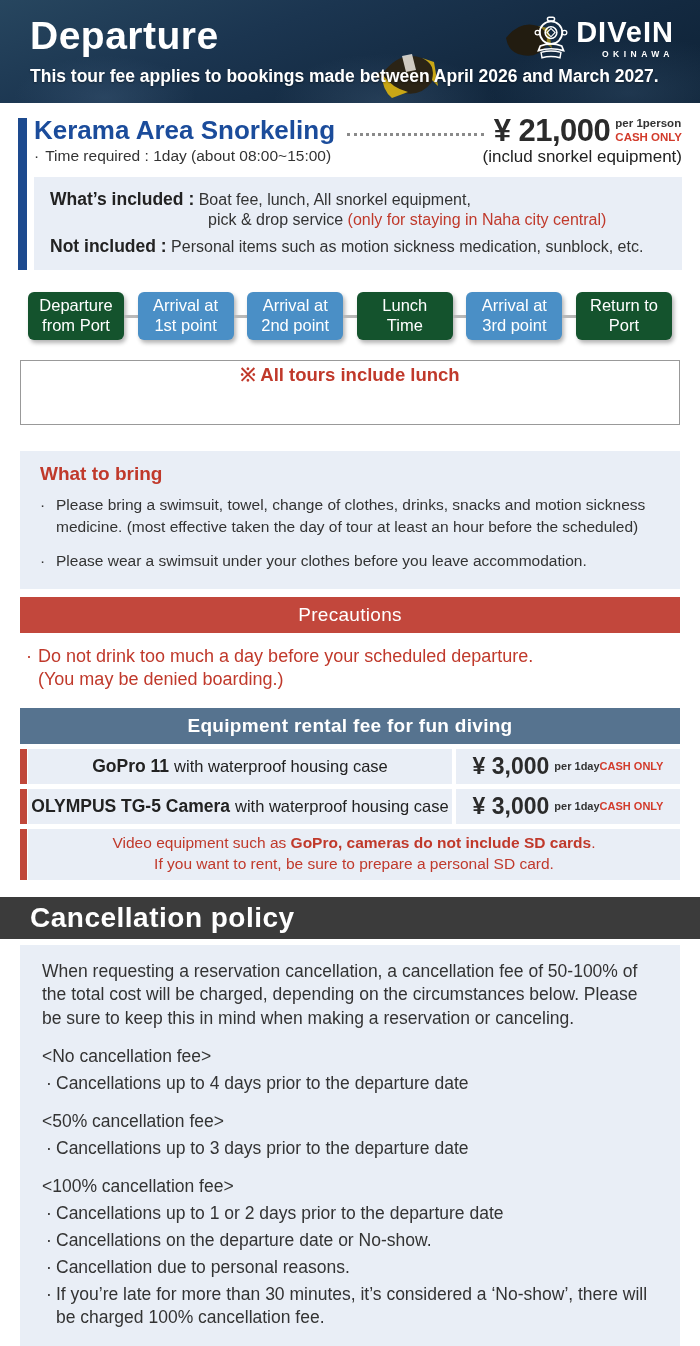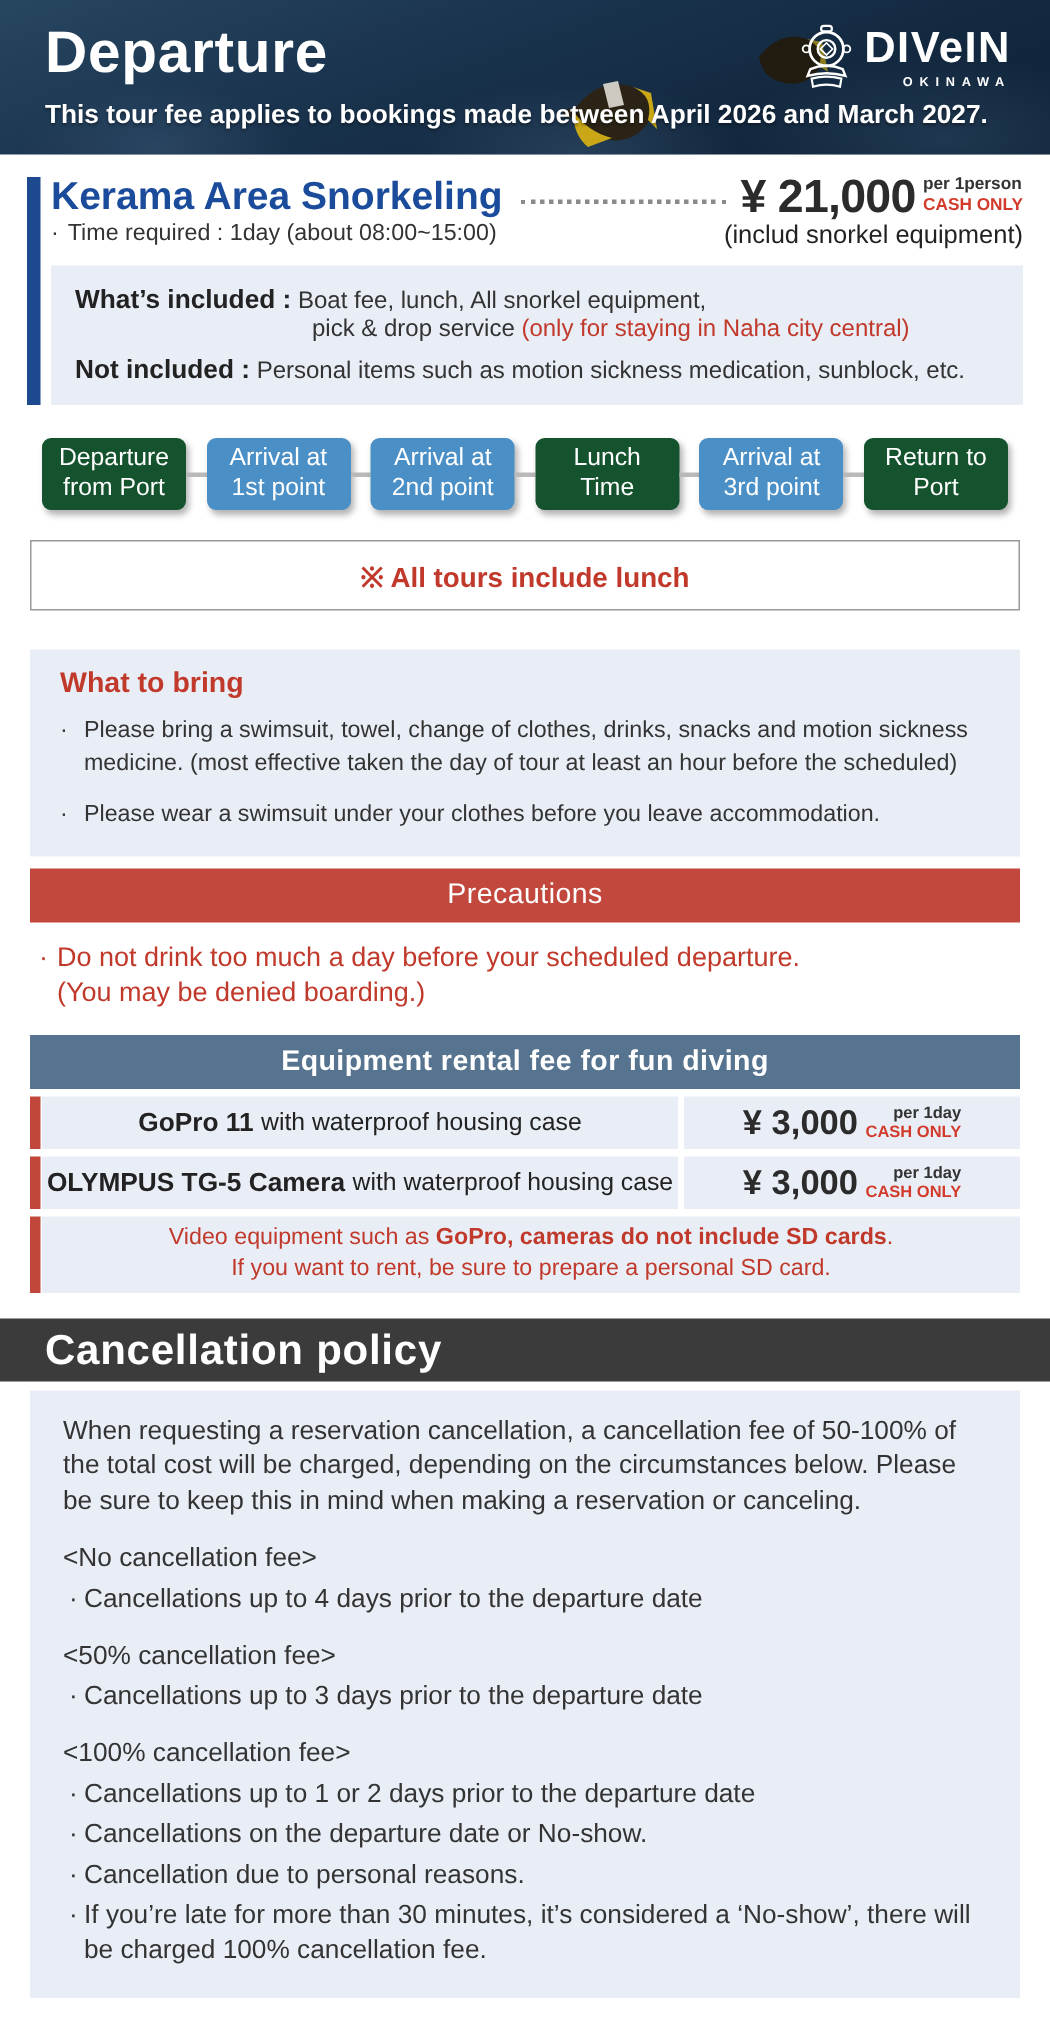--- a/index.html
+++ b/index.html
@@ -47,21 +47,21 @@
   
   .timeline { display:flex; align-items:center; margin:22px 28px 0 28px; }
   .t-step { width:96px; min-height:48px; border-radius:6px; color:#fff; display:flex; flex-direction:column;
     justify-content:center; align-items:center; text-align:center; font-size:16.5px; line-height:1.2;
     box-shadow:2px 3px 4px rgba(0,0,0,.3); padding:4px 2px; flex-shrink:0; }
   .t-dark { background:#14532d; }
   .t-blue { background:#4a8fc6; }
   .t-conn { flex:1; height:3px; background:#b9b9b9; }
 
   
-  .lunch-box { margin:20px 20px 0; height:47px; border:1px solid #999; display:flex; align-items:center; justify-content:center;
+  .lunch-box { margin:20px 20px 0; height:65px; border:1px solid #999; display:flex; justify-content:center;
     font-size:18.5px; font-weight:bold; color:#c0392b; }
 
   
   .bring { margin:26px 20px 0; background:#e9eef6; padding:12px 20px 17px 20px; }
   .bring-title { color:#c0392b; font-size:19px; margin-bottom:9px; }
   .b-item { display:flex; font-size:15.5px; color:#333; line-height:1.45; }
   .b-item + .b-item { margin-top:11px; }
   .b-marker { width:16px; flex-shrink:0; }
 
   
@@ -73,21 +73,21 @@
 
   
   .equip-header { margin:17px 20px 0; height:36px; background:#56738f; color:#fff; font-size:19px; font-weight:bold;
     display:flex; align-items:center; justify-content:center; letter-spacing:.3px; }
   .e-row { margin:5px 20px 0; display:flex; align-items:stretch; height:35px; }
   .e-bar { width:7px; background:#c0473a; flex-shrink:0; }
   .e-name { flex:1; background:#e9eef6; display:flex; align-items:center; justify-content:center; font-size:16.5px; color:#222; margin-left:1px; }
   .e-name b { font-size:17.5px; margin-right:5px; }
   .e-price { width:224px; background:#e9eef6; margin-left:4px; display:flex; align-items:center; justify-content:center; }
   .e-price .amt { font-size:23px; font-weight:bold; color:#2b2b2b; line-height:1; }
-  .e-price .side { display:flex; flex-direction:column; margin-left:5px;align-items:flex-end; }
+  .e-price .side { display:flex; flex-direction:row; margin-left:5px;align-items:flex-end; }
   .e-price .per { font-size:11px; color:#333; font-weight:bold; line-height:1.2; }
   .e-price .cash { font-size:11px; color:#d23b2b; font-weight:bold; line-height:1.2; }
   .e-note { margin:5px 20px 0; display:flex; align-items:stretch; }
   .e-note-body { flex:1; background:#e9eef6; margin-left:1px; text-align:center; color:#c0392b; font-size:15.5px; line-height:1.35; padding:4px 0 5px; }
 
   
   .cx-header { margin-top:17px; height:42px; background:#3b3b3b; color:#fff; display:flex; align-items:center; padding-left:30px;
     font-size:28px; font-weight:bold; letter-spacing:.5px; }
   .cx-box { margin:6px 20px 0; background:#e9eef6; padding:15px 22px 20px; color:#333; font-size:17.5px; line-height:1.32; }
   .cx-section { margin-top:15px; }

